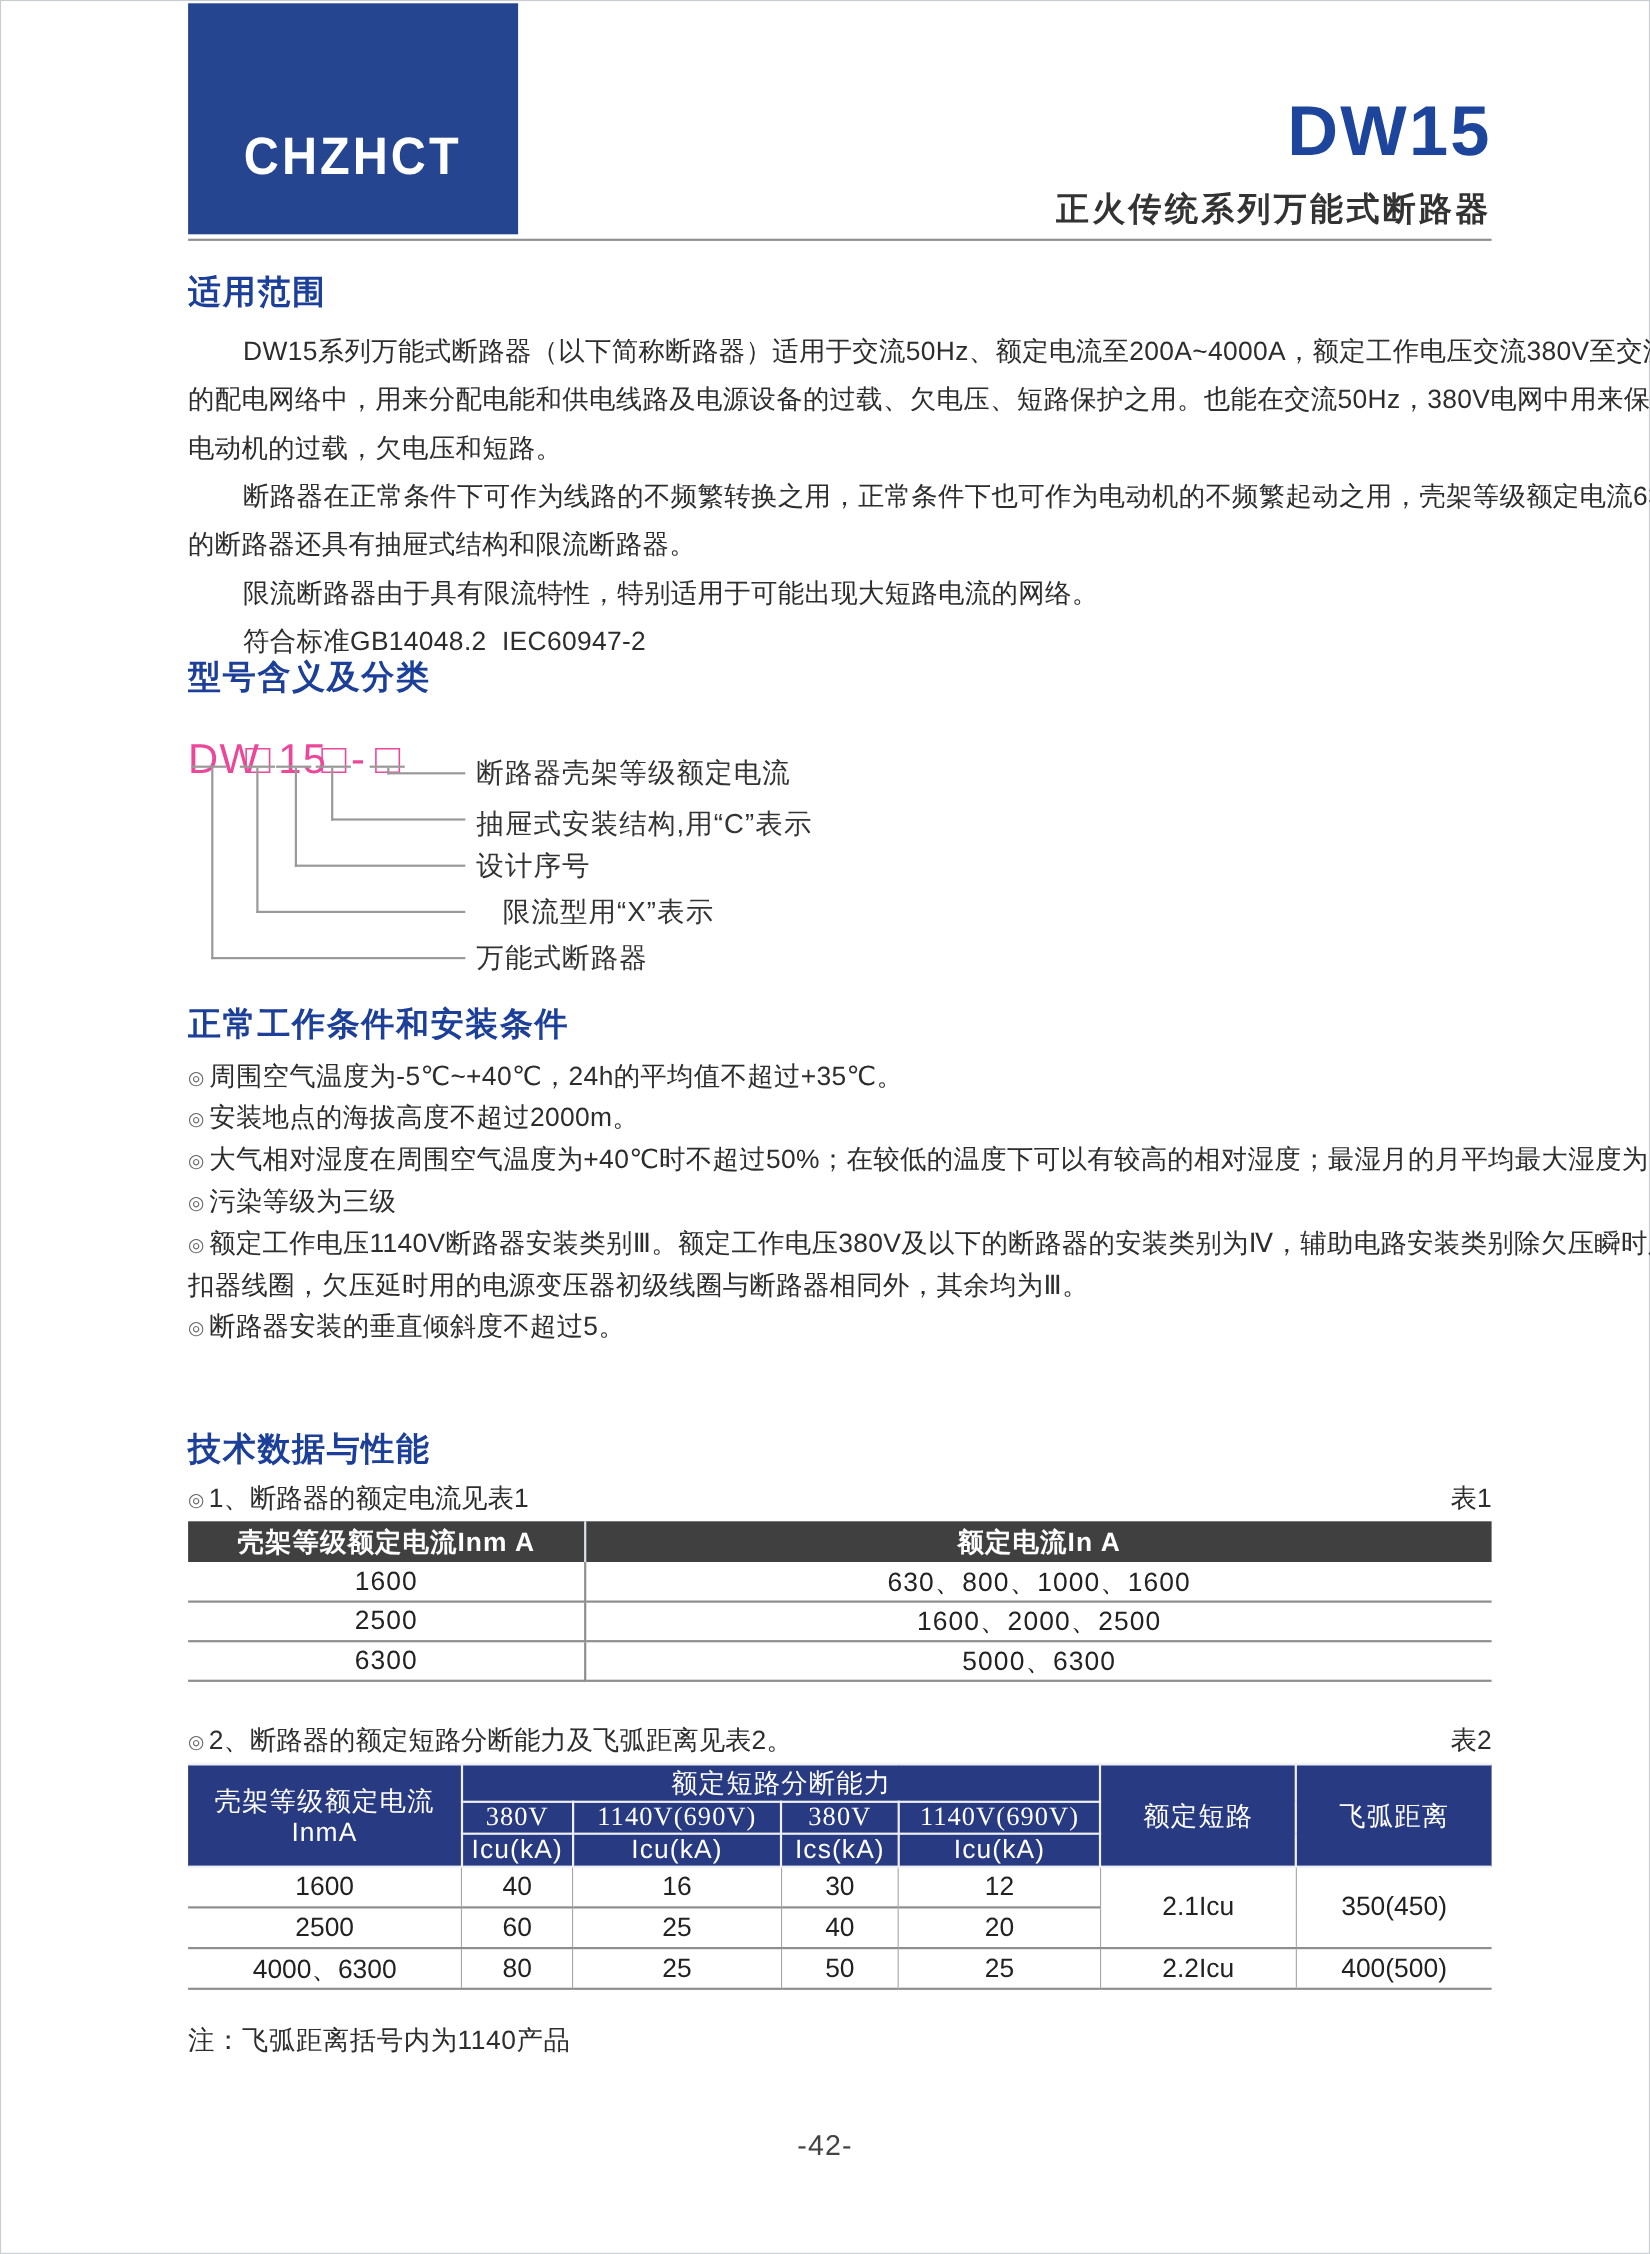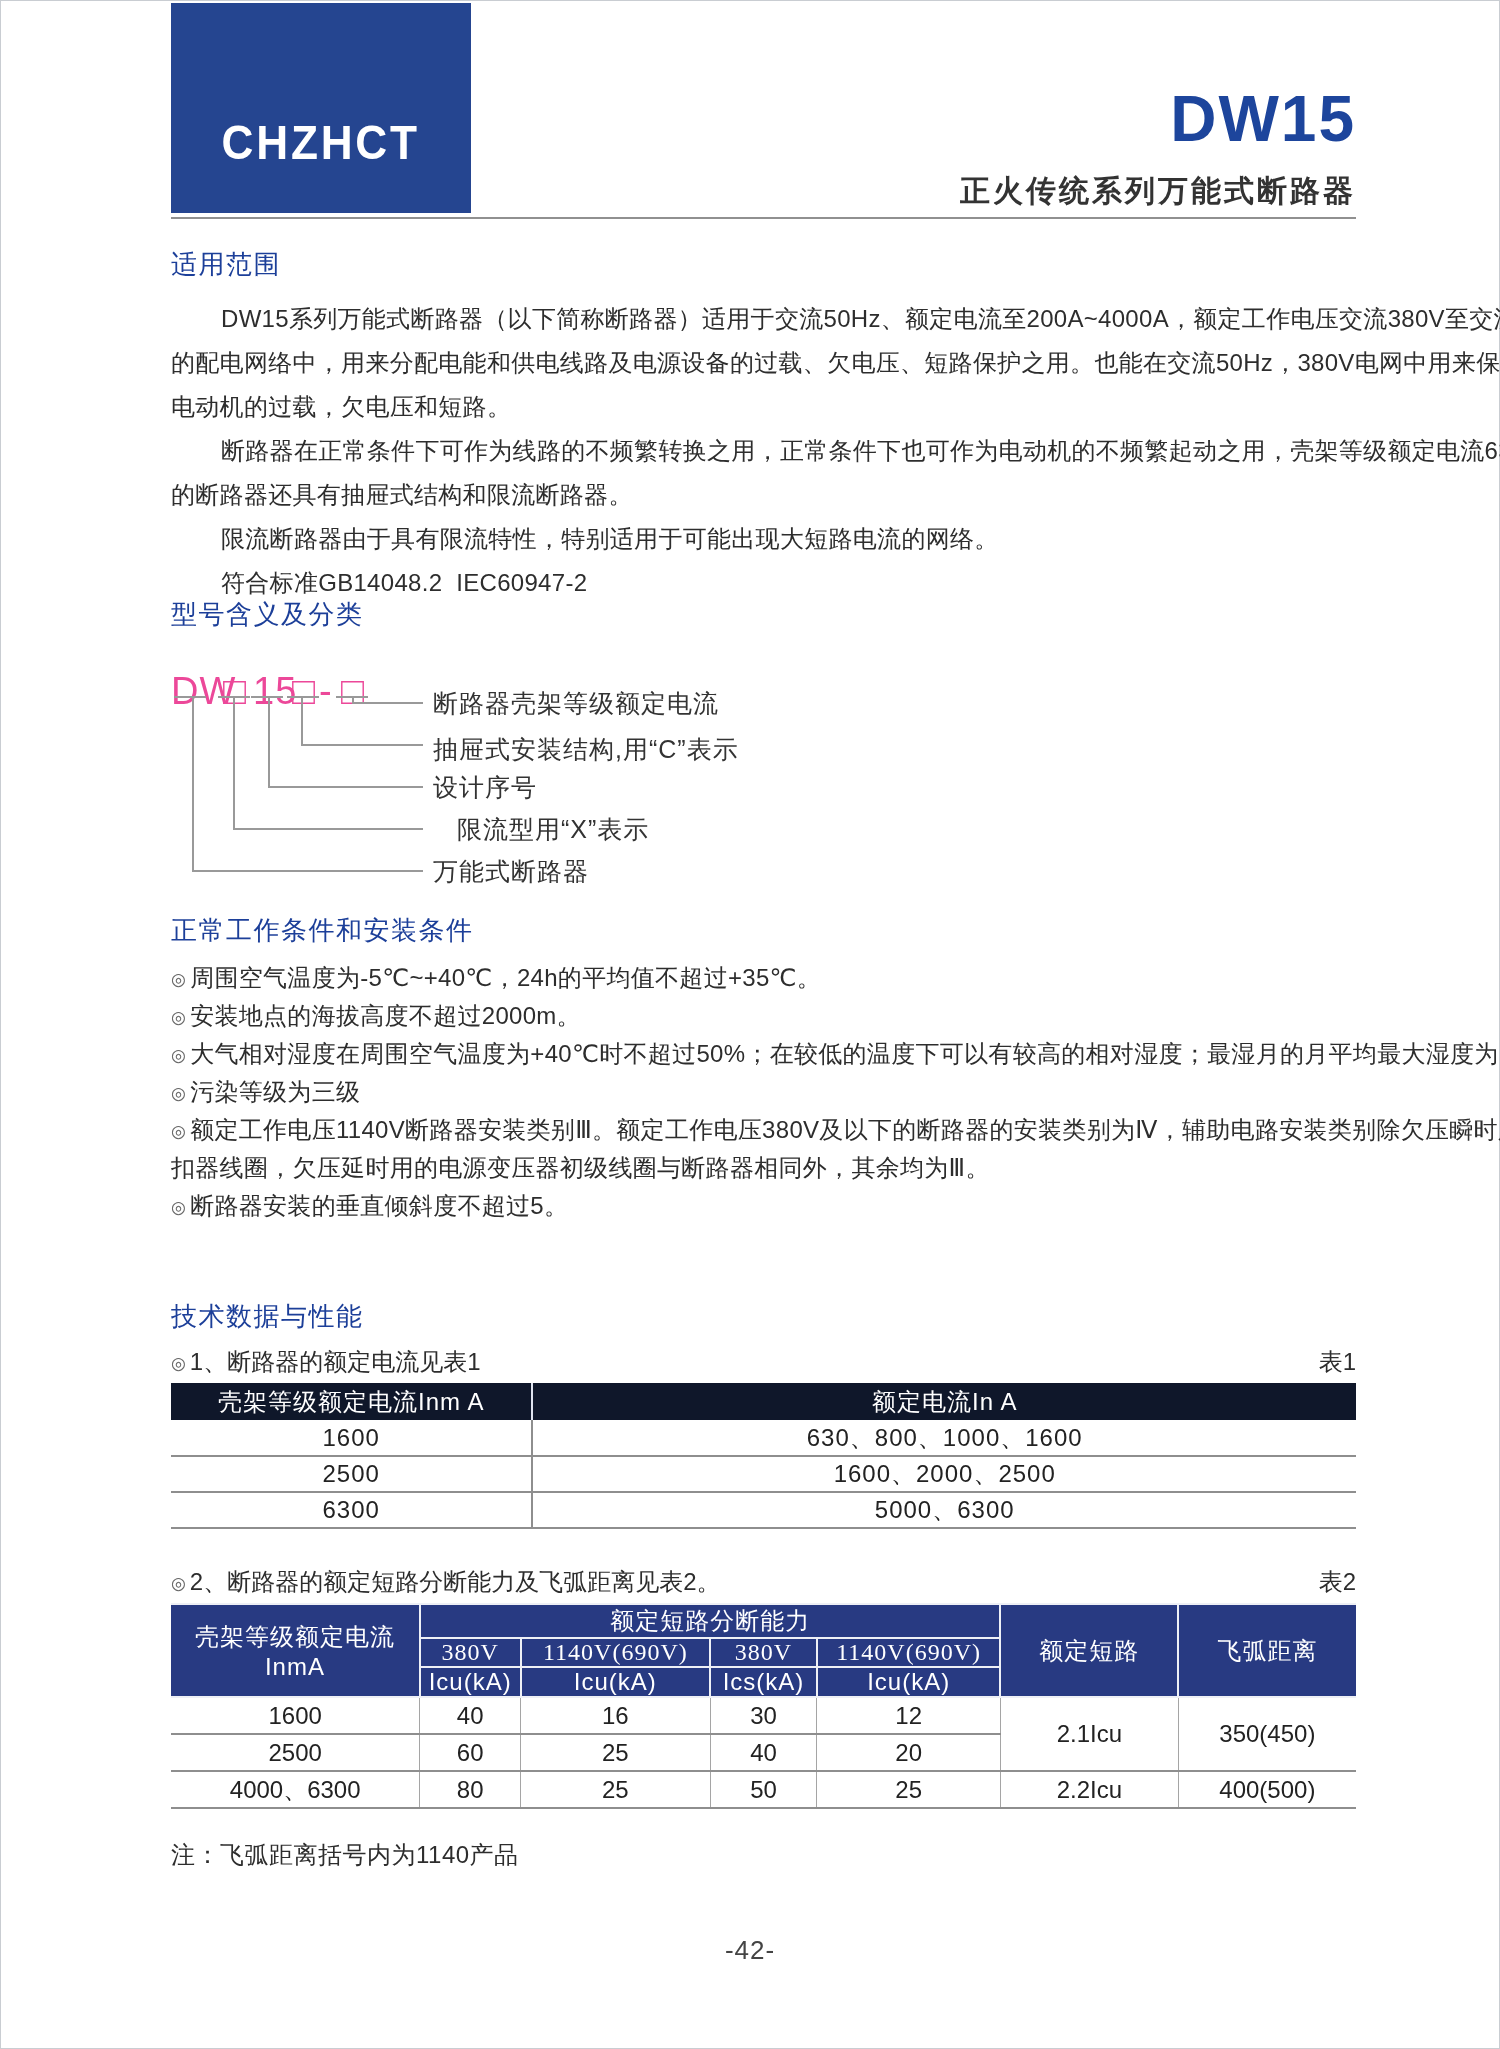--- a/index.html
+++ b/index.html
@@ -39,21 +39,21 @@
     font-size:30px; font-weight:bold; color:#333333; letter-spacing:3px;
     line-height:1.2;
   }
   .header-rule {
     position:absolute; left:0; top:216px; width:100%; height:2px;
     background:#909090;
   }
   
   .sec-title {
     position:absolute; left:0;
-    font-size:26px; font-weight:normal; color:#1c3f99; letter-spacing:1.5px;
+    font-size:30px; font-weight:bold; color:#1c3f99; letter-spacing:1.5px;
     line-height:1;
   }
   
   .scope-body { position:absolute; left:0; top:296px; width:100%; }
   .sc-line {
     height:44px; display:flex; align-items:center;
     font-size:24px; color:#2d2d2d; white-space:pre; letter-spacing:0.3px;
   }
   .sc-line.ind { padding-left:50px; }
   
@@ -91,21 +91,21 @@
     font-size:24px; color:#2d2d2d; height:30px;
     display:flex; align-items:center;
   }
   .note-row .tag { margin-left:auto; }
   
   .t1 {
     position:absolute; left:0; top:1382px; width:100%;
     border-collapse:collapse; table-layout:fixed;
   }
   .t1 th {
-    background:#0f172a; color:#ffffff; font-weight:normal;
+    background:#404040; color:#ffffff; font-weight:bold;
     font-size:24px; height:37px; letter-spacing:1px;
   }
   .t1 th:first-child { border-right:2px solid #dfe3ef; }
   .t1 td {
     height:36px; text-align:center; font-size:24px; color:#222222;
     border-bottom:2px solid #8e8e8e; letter-spacing:1px;
   }
   .t1 td:first-child { border-right:2px solid #8e8e8e; }
   
   .t2 {

